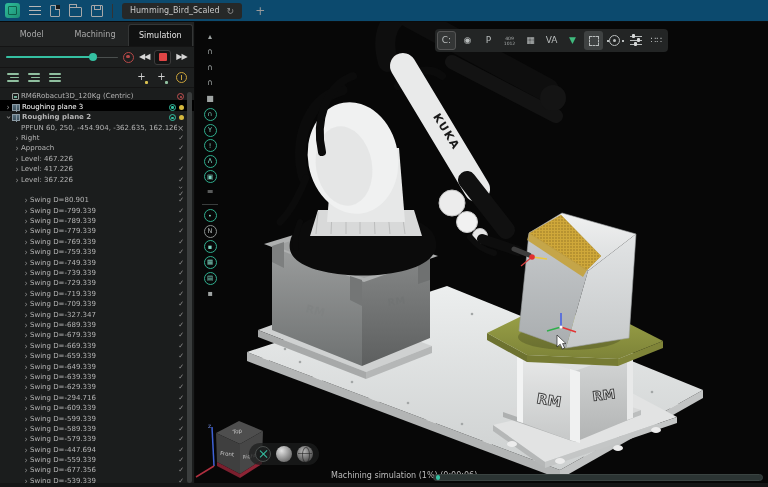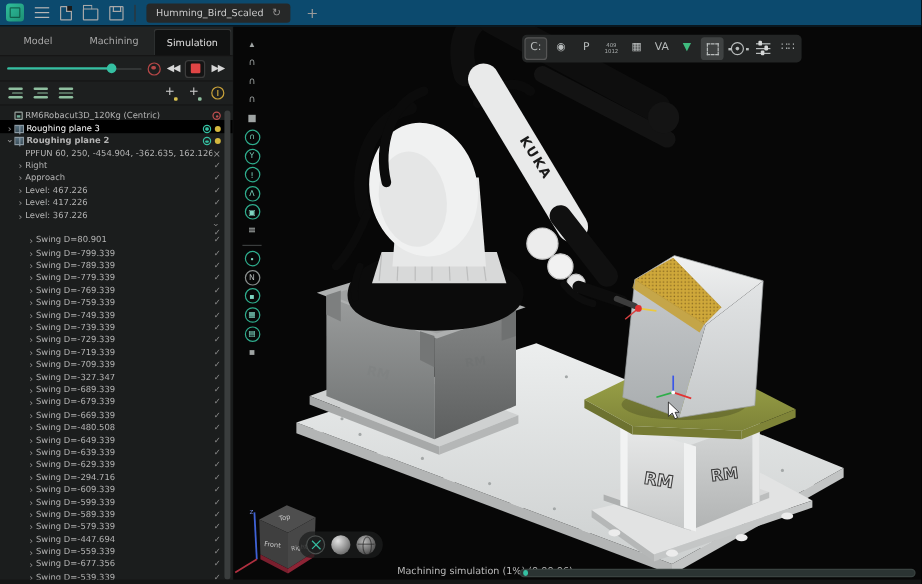--- a/index.html
+++ b/index.html
@@ -619,21 +619,21 @@
           </div>
           <div class="trow" style="padding-left: 22px;">
             <span class="chev">›</span>
             <span class="tlabel">Swing  D=-669.339</span>
             <span class="stwrap">
               <span class="st-check">✓</span>
             </span>
           </div>
           <div class="trow" style="padding-left: 22px;">
             <span class="chev">›</span>
-            <span class="tlabel">Swing  D=-480.508</span>
+            <span class="tlabel">Swing  D=-659.339</span>
             <span class="stwrap">
               <span class="st-check">✓</span>
             </span>
           </div>
           <div class="trow" style="padding-left: 22px;">
             <span class="chev">›</span>
             <span class="tlabel">Swing  D=-649.339</span>
             <span class="stwrap">
               <span class="st-check">✓</span>
             </span>

